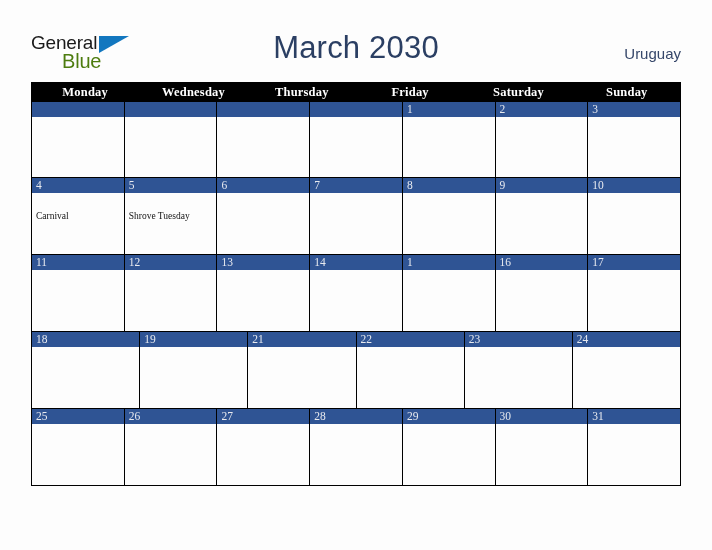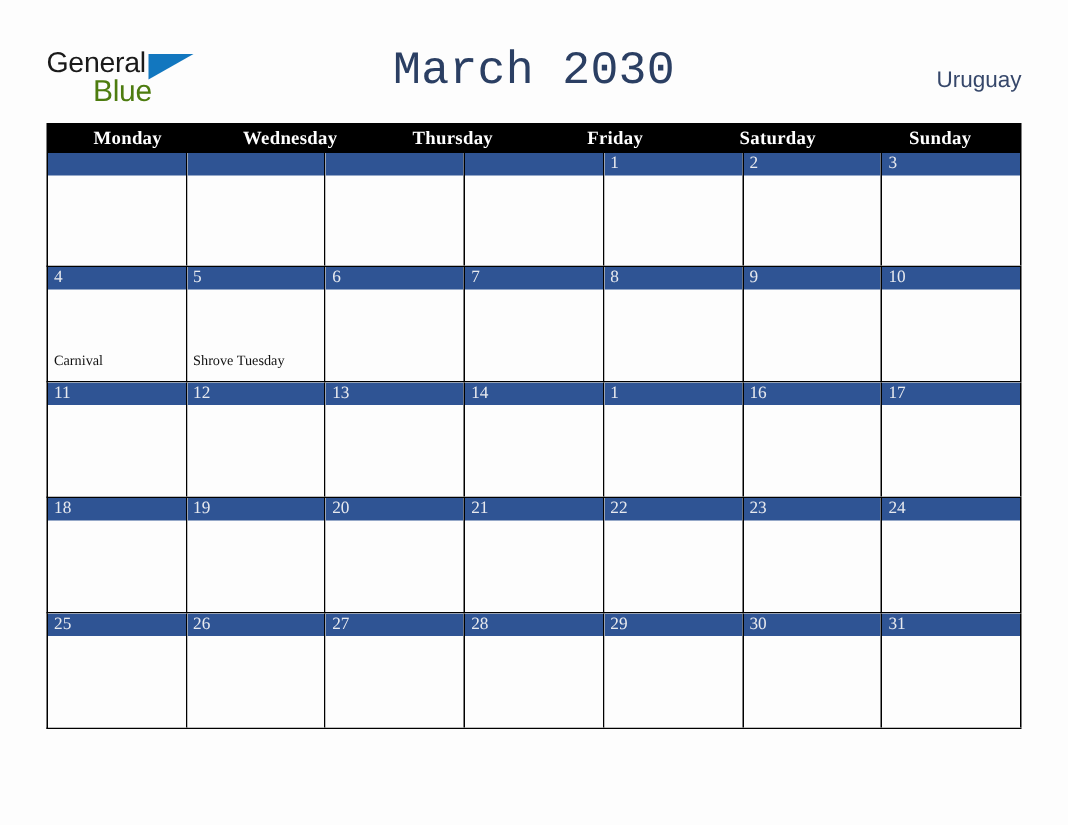--- a/index.html
+++ b/index.html
@@ -61,21 +61,21 @@
     letter-spacing: -0.2px;
     color: #4d7c0f;
   }
 
   .cal-title {
     position: absolute;
     left: 0;
     top: 30px;
     width: 712px;
     text-align: center;
-    font-family: Liberation Mono, monospace;
+    font-family: Liberation Sans, sans-serif;
     font-size: 31px;
     color: #2b3f63;
     letter-spacing: 0.2px;
   }
 
   .cal-country {
     position: absolute;
     right: 31px;
     top: 45px;
     font-family: Liberation Sans, sans-serif;
@@ -89,20 +89,21 @@
     left: 31px;
     top: 82px;
     width: 650px;
   }
 
   .weekday-row {
     display: flex;
     width: 650px;
     height: 20px;
     background: #000000;
+    justify-content: center;
   }
   .weekday-cell {
     flex: 1 1 0;
     color: #ffffff;
     font-family: "Liberation Serif", serif;
     font-weight: bold;
     font-size: 12.5px;
     text-align: center;
     line-height: 20px;
     letter-spacing: 0.2px;
@@ -132,22 +133,21 @@
     background: #2f5494;
     color: #e8eaef;
     font-family: "Liberation Serif", serif;
     font-size: 11.5px;
     line-height: 15px;
     padding-left: 4px;
     white-space: nowrap;
   }
 
   .day-events {
-    padding: 6px 3px 0 4px;
-    margin-top: 36px;
+    padding: 17px 3px 0 4px;
   }
   .event {
     font-family: "Liberation Serif", serif;
     font-size: 9.5px;
     color: #121212;
     line-height: 12px;
     white-space: nowrap;
     overflow: hidden;
   }
 </style>
@@ -256,23 +256,20 @@
         </div>
       </div>
       <div class="week-row">
         <div class="day-cell">
           <div class="day-bar">18</div>
         </div>
         <div class="day-cell">
           <div class="day-bar">19</div>
         </div>
         <div class="day-cell">
-          <div class="day-bar">20</div>
-        </div>
-        <div class="day-cell">
           <div class="day-bar">21</div>
         </div>
         <div class="day-cell">
           <div class="day-bar">22</div>
         </div>
         <div class="day-cell">
           <div class="day-bar">23</div>
         </div>
         <div class="day-cell">
           <div class="day-bar">24</div>

